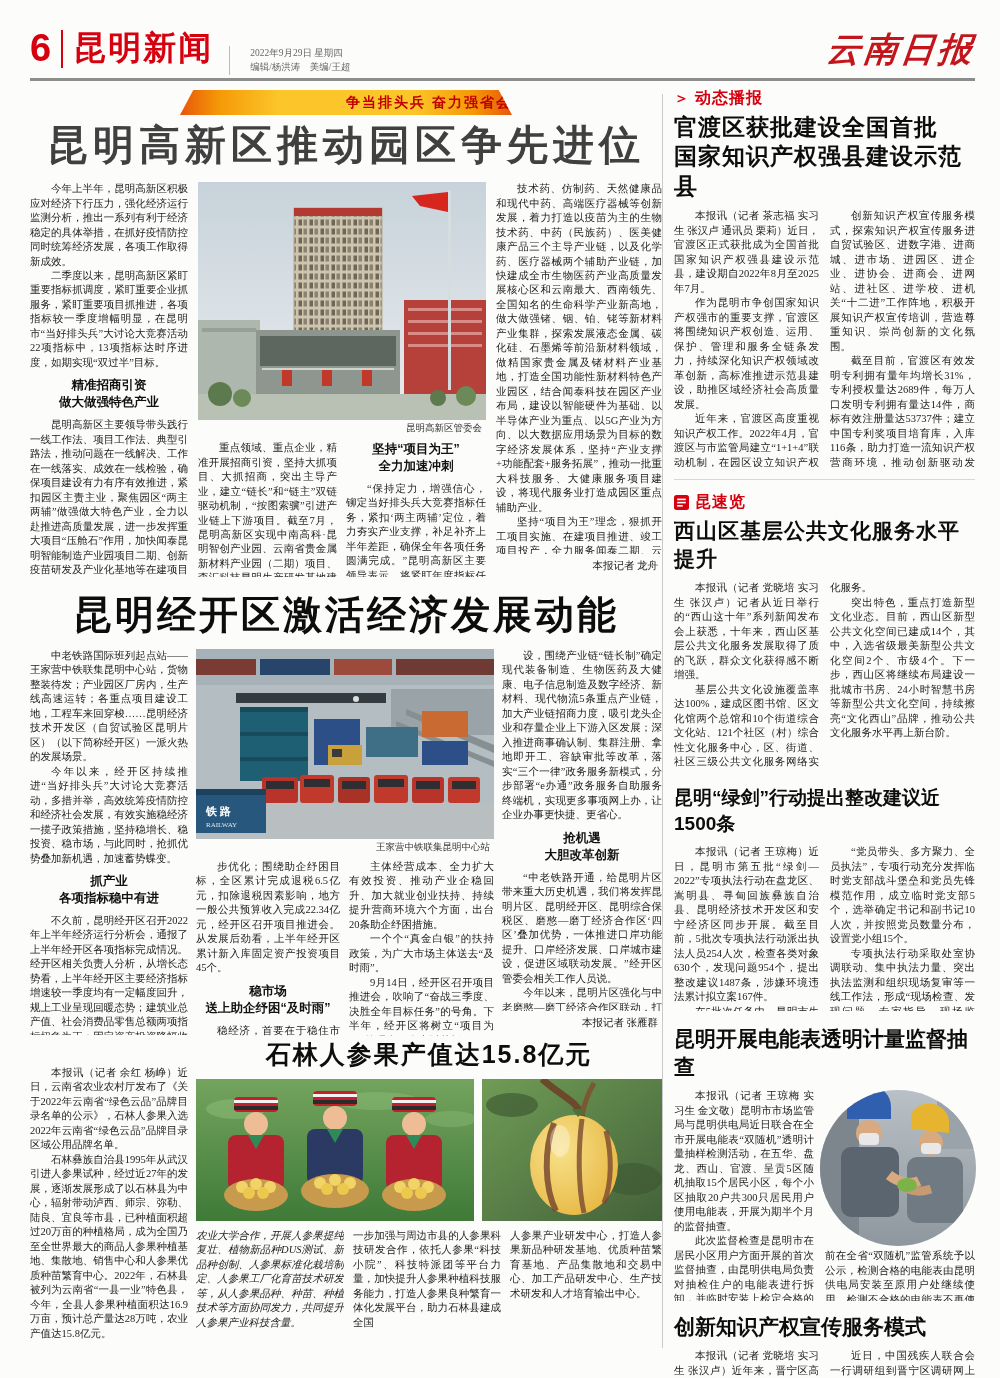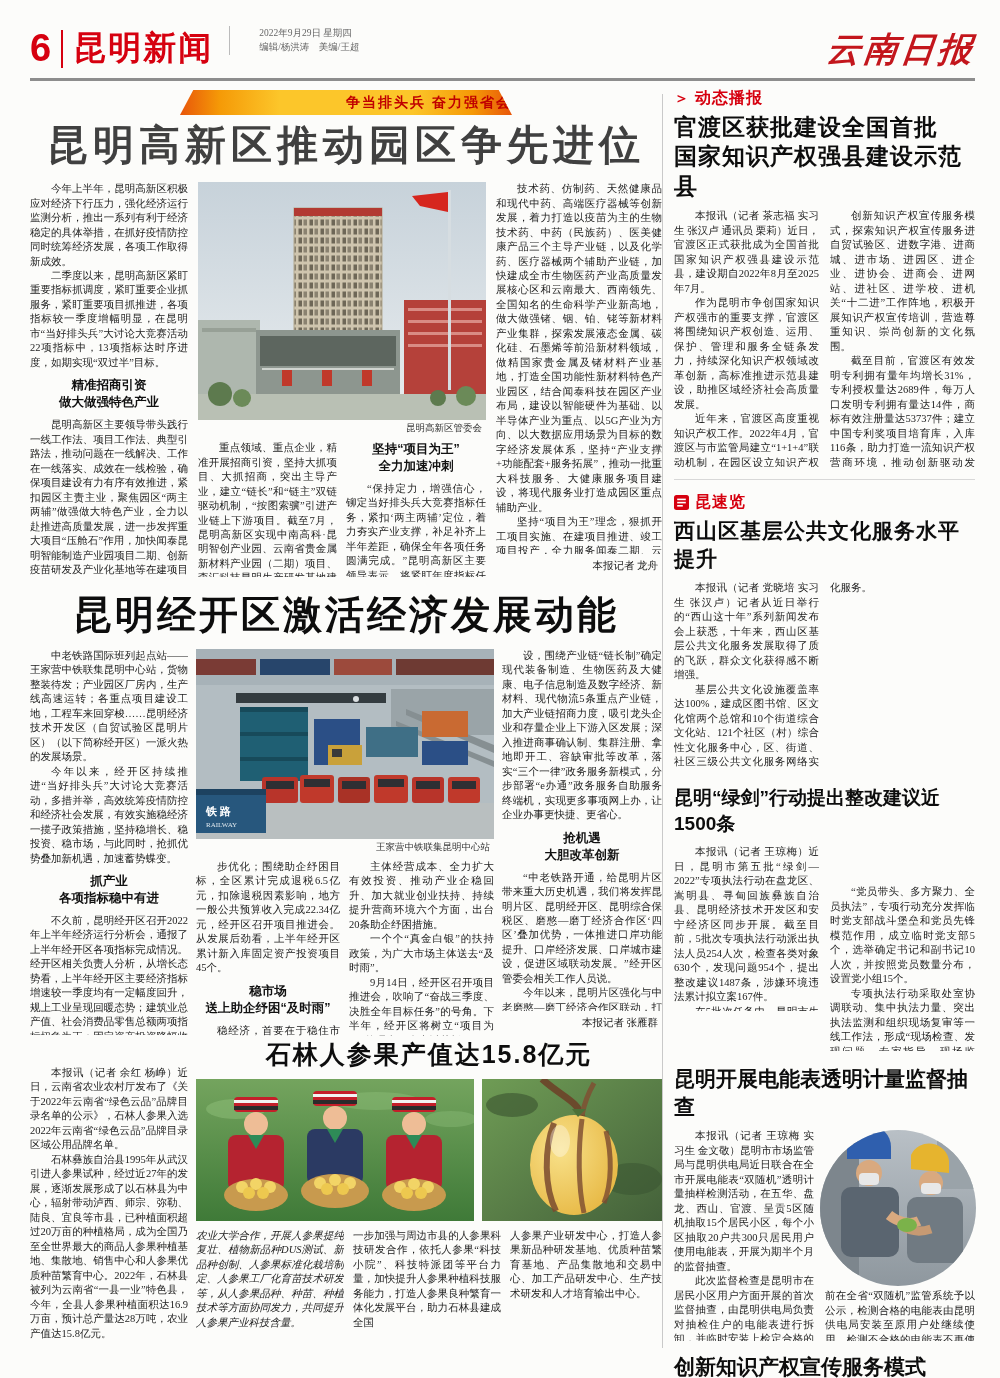--- a/index.html
+++ b/index.html
@@ -7,21 +7,21 @@
     width:1000px;height:1378px;position:relative;overflow:hidden;
     background:#fcfcfa;color:#1a1a1a;
     font-family:"Liberation Serif", serif;
   }
   
   #hdr{position:absolute;left:30px;top:26px;width:945px;height:52px;
        border-bottom:3px solid #8d8d8d;display:flex;align-items:flex-start;}
   .pageno{font-size:38px;font-weight:bold;color:#d6000f;line-height:44px;font-family:"Liberation Sans",sans-serif;}
   .hdr-div{width:2px;height:38px;background:#d6000f;margin:4px 10px 0 10px;}
   .secname{font-size:33px;font-weight:900;color:#d6000f;line-height:44px;letter-spacing:2px;font-family:"Liberation Sans",sans-serif;}
-  .hdr-meta{margin:0 0 0 16px;padding-left:29px;border-left:1px solid #bbb;
+  .hdr-meta{margin:20px 0 0 16px;padding-left:20px;border-left:1px solid #bbb;
             font-size:9.5px;color:#666;line-height:1.5;}
   .brand{margin-left:auto;font-size:34px;font-weight:900;color:#c3161c;
          font-style:italic;letter-spacing:3px;transform:skewX(-6deg);line-height:48px;}
   
   #main{position:absolute;left:30px;top:88px;width:632px;}
   #vdiv{position:absolute;left:662px;top:94px;height:1254px;width:1px;background:#c9c9c9;}
   #side{position:absolute;left:674px;top:88px;width:301px;}
   
   .bt{font-size:10.5px;line-height:1.38;text-align:justify;color:#1c1c1c;overflow:hidden;}
   .bt p{margin:0;text-indent:2em;}
@@ -398,32 +398,33 @@
 
   <div>
     <div class="sB-title">西山区基层公共文化服务水平提升</div>
     <div class="scols">
       <div class="c bt" style="width:145px;height:188px;">
         <p>本报讯（记者 党晓培 实习生 张汉卢）记者从近日举行的“西山这十年”系列新闻发布会上获悉，十年来，西山区基层公共文化服务发展取得了质的飞跃，群众文化获得感不断增强。</p>
         <p>基层公共文化设施覆盖率达100%，建成区图书馆、区文化馆两个总馆和10个街道综合文化站、121个社区（村）综合性文化服务中心，区、街道、社区三级公共文化服务网络实现全覆盖，区图书馆总藏量达42万余册，年均开展文化惠民活动上千场次，群众在家门口就能享受优质公共文</p>
       </div>
       <div class="c bt" style="width:145px;height:188px;">
         <p style="text-indent:0;">化服务。</p>
+        <p>突出特色，重点打造新型文化业态。目前，西山区新型公共文化空间已建成14个，其中，入选省级最美新型公共文化空间2个、市级4个。下一步，西山区将继续布局建设一批城市书房、24小时智慧书房等新型公共文化空间，持续擦亮“文化西山”品牌，推动公共文化服务水平再上新台阶。</p>
       </div>
     </div>
   </div>
 
   <div>
     <div class="sC-title" style="margin-top:16px;">昆明“绿剑”行动提出整改建议近1500条</div>
     <div class="scols">
       <div class="c bt" style="width:145px;height:166px;">
         <p>本报讯（记者 王琼梅）近日，昆明市第五批“绿剑—2022”专项执法行动在盘龙区、嵩明县、寻甸回族彝族自治县、昆明经济技术开发区和安宁经济区同步开展。截至目前，5批次专项执法行动派出执法人员254人次，检查各类对象630个，发现问题954个，提出整改建议1487条，涉嫌环境违法累计拟立案167件。</p>
         <p>在5批次任务中，昆明市生态环境局结合执法实际，由被动变主动、监管变服务、执法变帮扶，以监察执法效能之进，加快补齐生态环境治理体系和治理能力短板弱项，服务企业加速实现转型升级，服务群众解决身边环境问题。</p>
       </div>
-      <div class="c bt" style="width:145px;height:166px;margin-top:40px;">
+      <div class="c bt" style="width:145px;height:166px;">
         <p>“党员带头、多方聚力、全员执法”，专项行动充分发挥临时党支部战斗堡垒和党员先锋模范作用，成立临时党支部5个，选举确定书记和副书记10人次，并按照党员数量分布，设置党小组15个。</p>
         <p>专项执法行动采取处室协调联动、集中执法力量、突出执法监测和组织现场复审等一线工作法，形成“现场检查、发现问题、专家指导、现场监测、立案初审、完善证据、正式立案”一线执法机制，并充分发挥专家“智囊团”和科技化执法装备的作用，抽调环境影响评价、在线监控等领域专家，组成技术保障组，深入企业生产加工一线，提供“上门式”专业服务。</p>
       </div>
     </div>
   </div>
 
   <div>
     <div class="sC-title" style="font-size:21px;margin-top:14px;">昆明开展电能表透明计量监督抽查</div>
     <div class="scols">
       <div class="c bt" style="width:140px;height:212px;">

